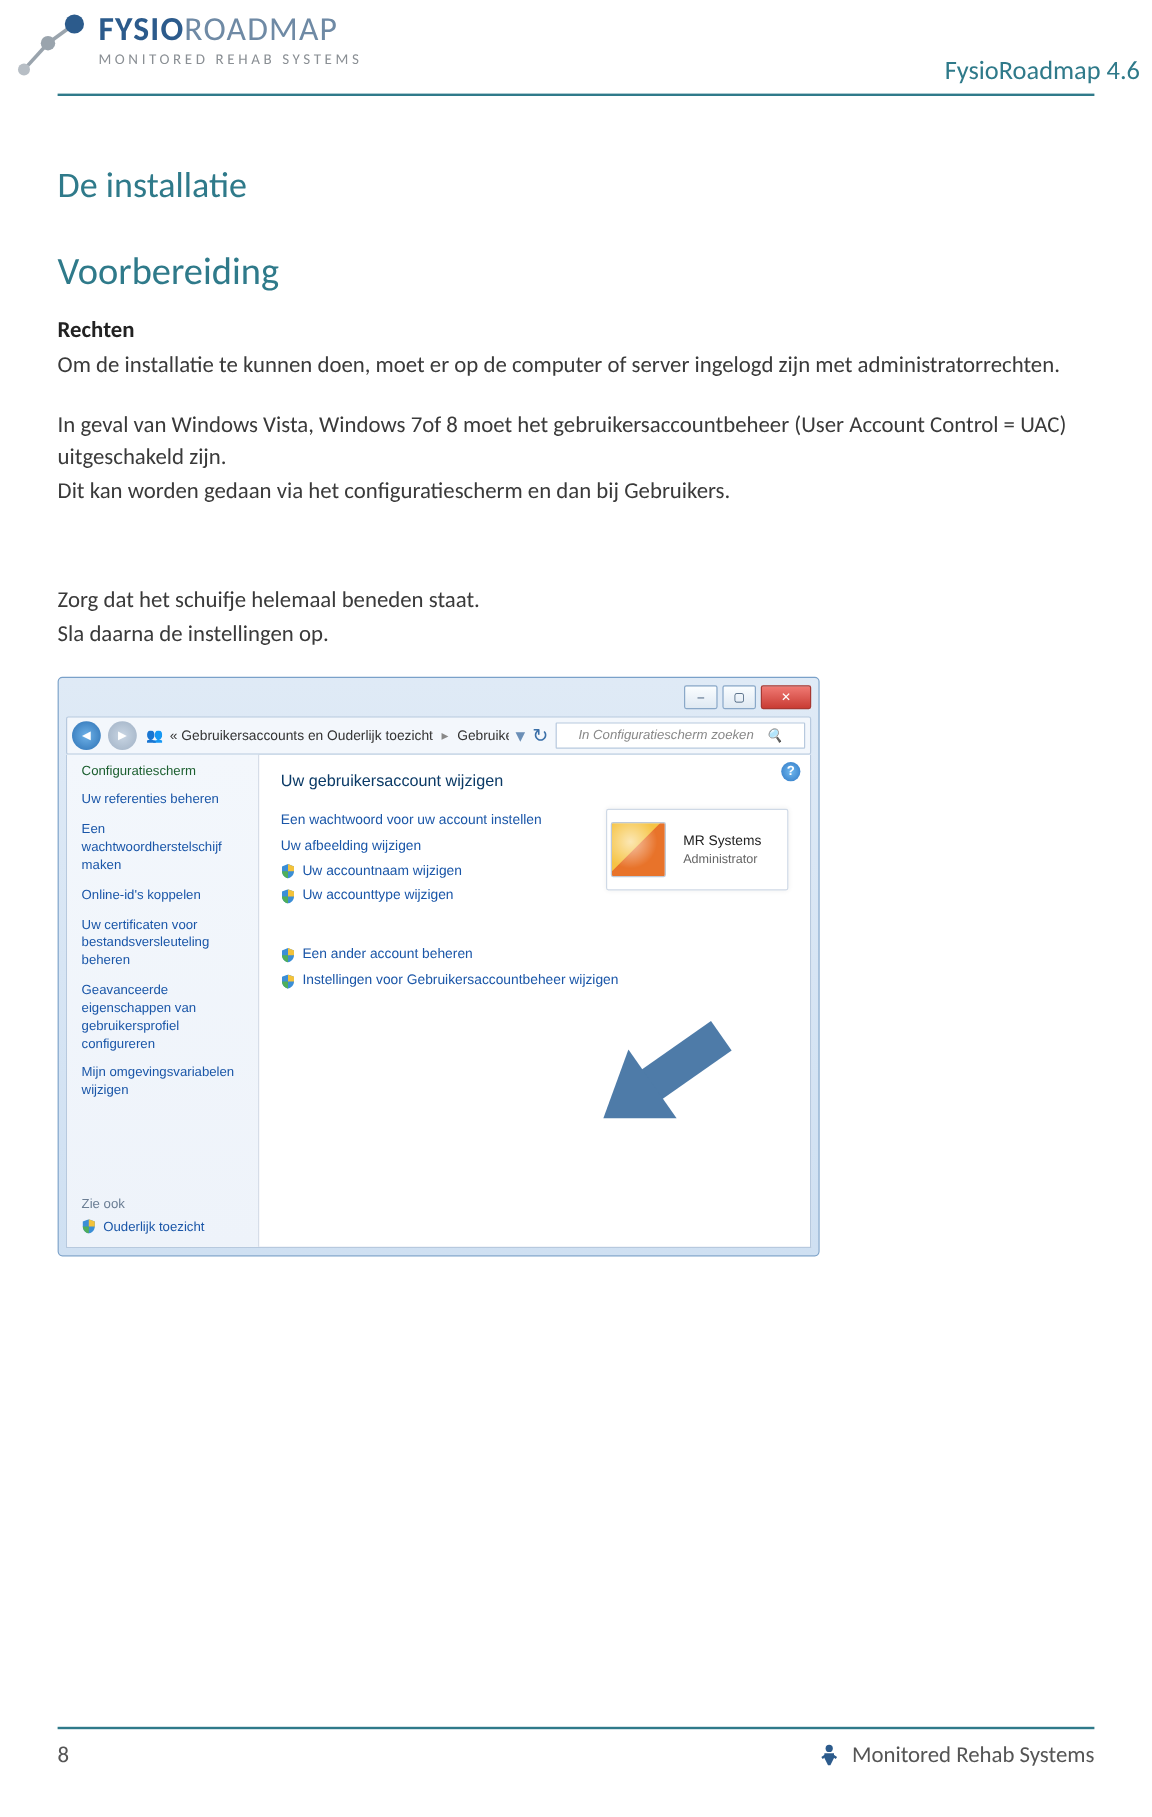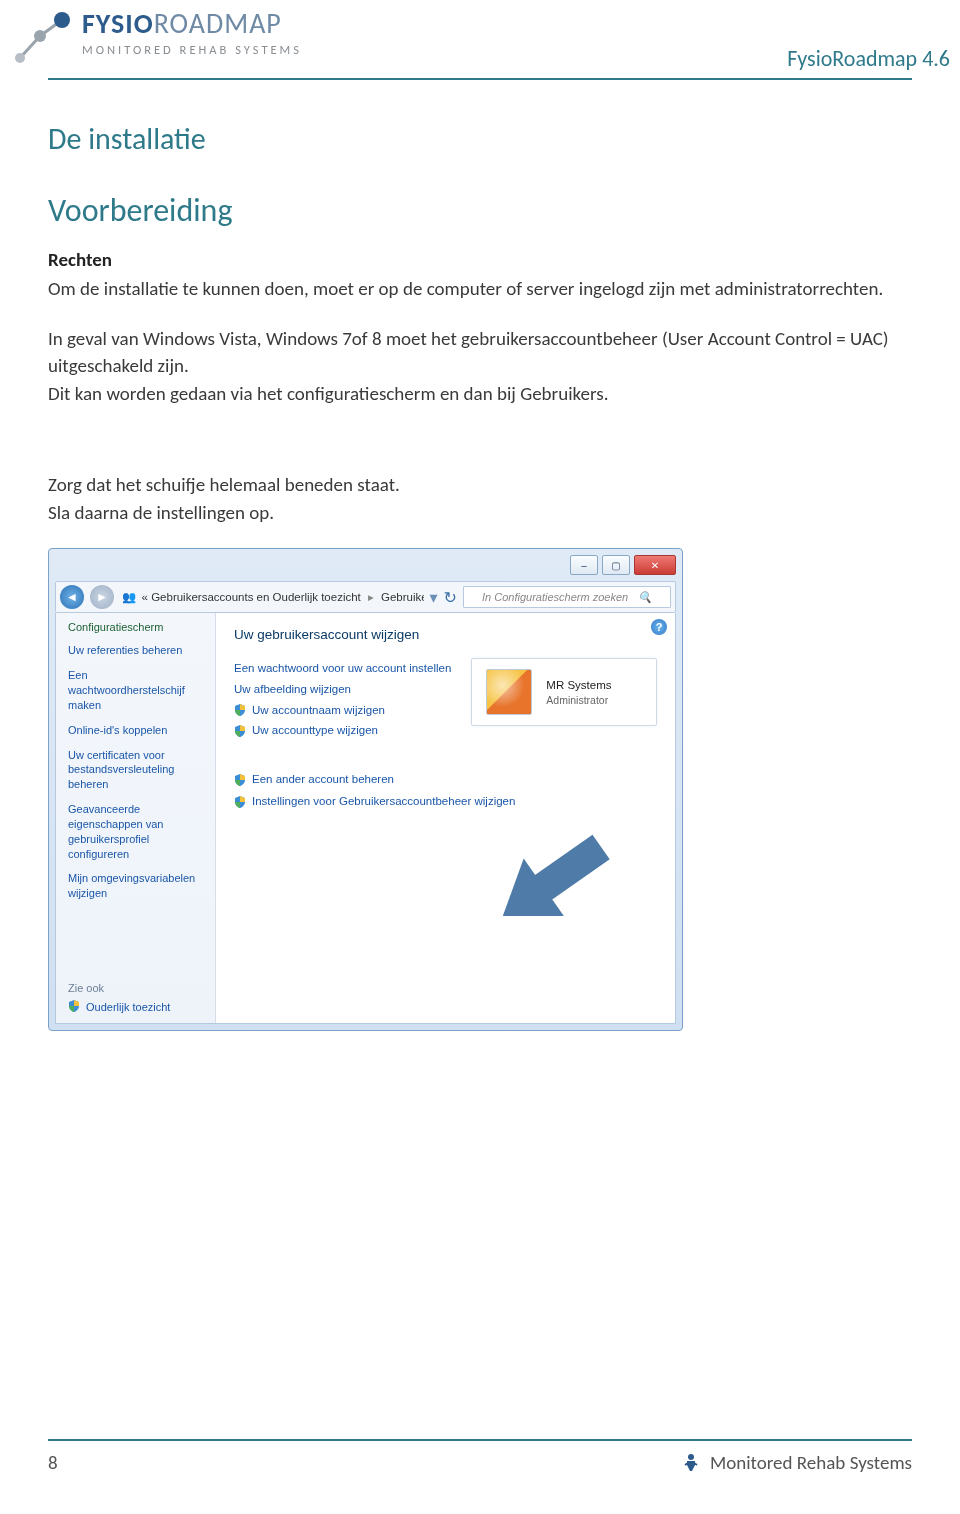--- a/index.html
+++ b/index.html
@@ -26,21 +26,21 @@
     padding:10px 48px 16px 48px;
     min-height:1514px;
     position:relative;
   }
 
   
   .doc-header{
     position:relative;
     height:68px;
     border-bottom:2px solid var(--header-rule);
-    margin-bottom:40px;
+    margin-bottom:56px;
   }
   .logo-block{position:absolute;left:-36px;top:0;display:flex;align-items:flex-start;gap:10px;}
   .logo-mark{width:60px;height:56px;}
   .logo-text{line-height:1;}
   .logo-line1{font-size:28px;letter-spacing:1px;}
   .logo-line1 .bold{font-weight:700;color:var(--brand-blue);}
   .logo-line1 .thin{font-weight:300;color:#6f8aa5;}
   .logo-line2{font-size:12.5px;letter-spacing:3px;color:#8a8f94;margin-top:6px;}
   .header-version{
     position:absolute;right:-38px;bottom:6px;
@@ -116,23 +116,24 @@
   .help-icon{position:absolute;right:8px;top:6px;width:16px;height:16px;border-radius:50%;
     background:radial-gradient(#6fb8ef,#2f77c4);color:#fff;font-size:11px;font-weight:700;
     display:flex;align-items:center;justify-content:center;}
   .main-title{font-size:13.5px;color:#0b3a66;margin-bottom:16px;}
   .main-links{display:flex;gap:20px;align-items:flex-start;}
   .main-linklist{font-size:11.5px;color:#1a56a8;line-height:1.8;}
   .main-linklist .row{display:flex;align-items:center;gap:6px;}
   .shield{width:12px;height:12px;}
 
   .user-card{
-    border:1px solid #cfd9e6;border-radius:2px;padding:10px 14px;
+    border:1px solid #cfd9e6;border-radius:2px;padding:10px 3px;
     display:flex;align-items:center;gap:14px;flex:1;max-width:195px;
     box-shadow:0 0 4px rgba(0,0,0,0.06);
+    margin-left:34px;
   }
   .avatar{
     width:44px;height:44px;border:1px solid #bfc9d6;border-radius:2px;
     background:linear-gradient(135deg,#f6c445 0%,#f6c445 45%,#e8732a 46%,#e8732a 100%);
     position:relative;overflow:hidden;
   }
   .avatar::after{content:"";position:absolute;inset:0;
     background:radial-gradient(circle at 35% 35%, rgba(255,255,255,0.6), transparent 55%);}
   .user-meta{font-size:11.5px;line-height:1.4;}
   .user-meta .uname{color:#222;}

